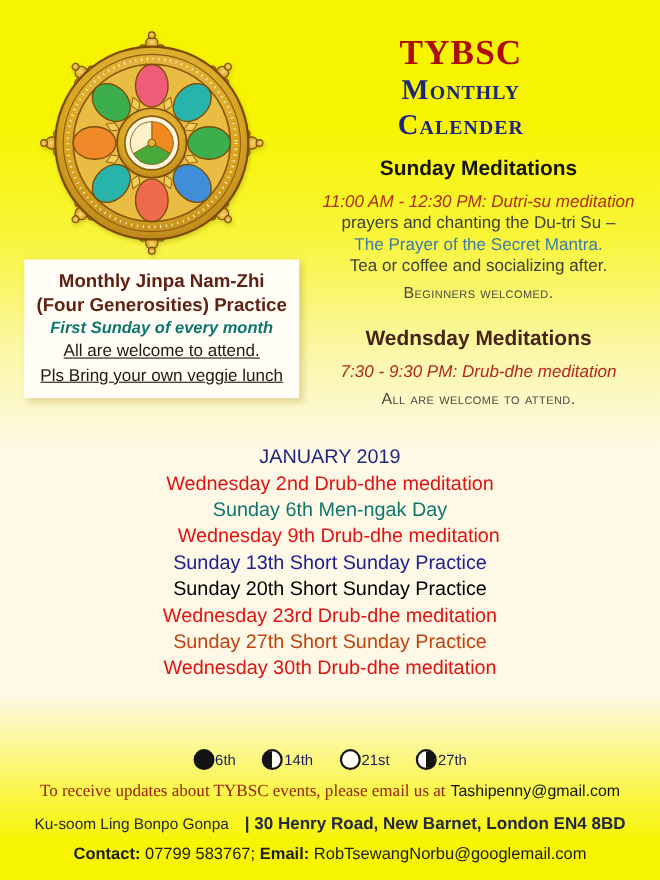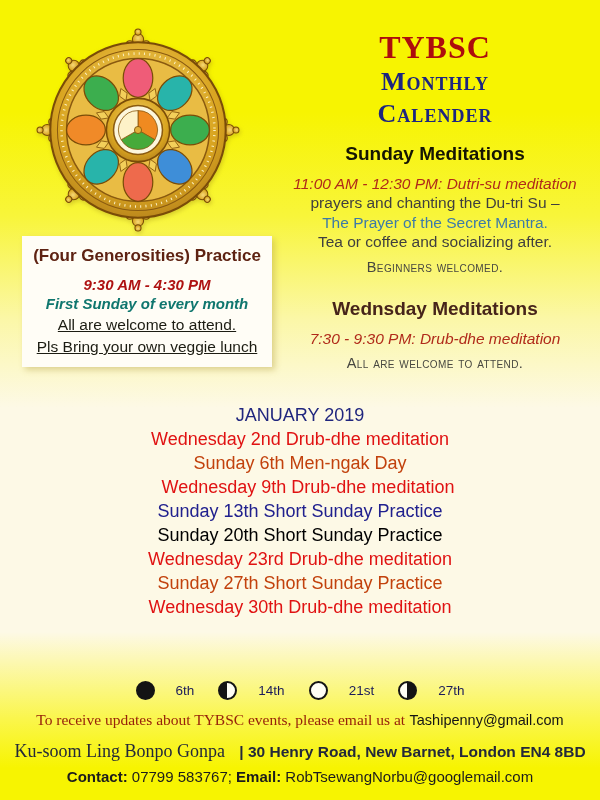--- a/index.html
+++ b/index.html
@@ -5,21 +5,21 @@
   html,body{margin:0;padding:0;width:600px;height:800px;overflow:hidden;}
   body{
     position:relative;
     font-family:"Liberation Sans", sans-serif;
     background:linear-gradient(180deg,
       #f7f401 0%, #f7f401 14%, #f8f53a 27%, #fbf7a8 40%,
       #fdf9e6 51%, #fdf9e6 79%, #faf64a 90%, #f7f401 96%, #f7f401 100%);
   }
   .abs{position:absolute;}
   
-  #title-col{left:292px;top:28px;width:286px;text-align:center;}
+  #title-col{left:276px;top:28px;width:286px;text-align:center;}
   .org-title{font-family:"Liberation Serif",serif;font-size:32px;font-weight:bold;color:#ad0d0d;letter-spacing:1px;line-height:38px;}
   .main-title{font-family:"Liberation Serif",serif;font-size:26px;font-weight:bold;color:#1d257f;font-variant:small-caps;letter-spacing:1px;line-height:32px;}
   
   #sessions-col{left:292px;top:143px;width:286px;text-align:center;}
   .sec-heading{font-size:19px;font-weight:bold;color:#151503;}
   .sec-heading.brown{color:#46241a;}
   .time-line{font-size:15.5px;font-style:italic;font-weight:normal;color:#b02a1a;margin-top:9px;line-height:19px;}
   .body-line{font-size:15.5px;color:#3f3f3f;line-height:19.5px;}
   .blue-line{color:#3d7aa8;}
   .caps-note{font-variant:small-caps;font-size:14.5px;color:#474740;letter-spacing:.4px;margin-top:7px;}
@@ -30,32 +30,32 @@
   .box-heading{font-size:17px;font-weight:bold;color:#5e2212;line-height:22px;}
   .box-time{font-size:15px;font-weight:bold;font-style:italic;color:#ae1212;margin-top:8px;line-height:19px;}
   .box-sched{font-size:15px;font-weight:bold;font-style:italic;color:#0f766e;line-height:19px;}
   .box-note{font-size:15.5px;color:#1c1c12;text-decoration:underline;line-height:20px;margin-top:2px;}
   
   #calendar{left:0;top:403px;width:600px;text-align:center;}
   .month{font-size:18px;color:#20267e;line-height:24px;}
   .event{font-size:18px;line-height:24px;}
   
   #moon-row{left:0;top:681px;width:600px;display:flex;justify-content:center;align-items:center;gap:24px;}
-  .moon-item{display:flex;align-items:center;gap:21px;}
+  .moon-item{display:flex;align-items:center;gap:1px;}
   .moon{width:15px;height:15px;border-radius:50%;border:2px solid #141414;display:inline-block;background:#fffef4;}
   .moon.new{background:#141414;}
   .moon.half-left{background:linear-gradient(90deg,#141414 50%,#fffef4 50%);}
   .moon.half-right{background:linear-gradient(90deg,#fffef4 50%,#141414 50%);}
   .moon-label{font-size:13.5px;color:#1b1b5a;}
   
   #footer-line1{left:0;top:711px;width:600px;text-align:center;}
   .updates-text{font-family:"Liberation Serif",serif;font-size:15.5px;color:#97220a;}
   .updates-email{font-size:14.5px;color:#141414;}
   #footer-line2{left:0;top:741px;width:600px;text-align:center;color:#23283a;}
-  .venue-name{font-size:18px;font-family:Liberation Serif, serif;}
+  .venue-name{font-size:14px;}
   .venue-address{font-size:15.5px;font-weight:bold;margin-left:10px;}
   #footer-line3{left:0;top:768px;width:600px;text-align:center;font-size:15px;color:#1c1c1c;}
   .b{font-weight:bold;}
   #wheel{left:36px;top:28px;filter:drop-shadow(1px 2px 2px rgba(150,125,20,.35));}
 </style>
 </head>
 <body>
 
 <div class="abs" id="wheel">
   <svg viewBox="0 0 200 200" width="204" height="204">
@@ -164,32 +164,32 @@
   <div class="body-line blue-line">The Prayer of the Secret Mantra.</div>
   <div class="body-line">Tea or coffee and socializing after.</div>
   <div class="caps-note">Beginners welcomed.</div>
 
   <div class="sec-heading brown gap-lg">Wednsday Meditations</div>
   <div class="time-line">7:30 - 9:30 PM: Drub-dhe meditation</div>
   <div class="caps-note">All are welcome to attend.</div>
 </div>
 
 <div class="abs" id="jinpa-box">
+  <div class="box-heading">Monthly Jinpa Nam-Zhi</div>
   <div class="box-heading">(Four Generosities) Practice</div>
-  <div class="box-time">9:30 AM - 4:30 PM</div>
   <div class="box-sched">First Sunday of every month</div>
   <div class="box-note">All are welcome to attend.</div>
   <div class="box-note">Pls Bring your own veggie lunch</div>
 </div>
 
 <div class="abs" id="calendar">
   <div class="month">JANUARY 2019</div>
   <div>
       <div class="event" style="color: rgb(224, 18, 18);">Wednesday 2nd Drub-dhe meditation</div>
-      <div class="event" style="color: #c2410c;">Sunday 6th Men-ngak Day</div>
+      <div class="event" style="color: #0f766e;">Sunday 6th Men-ngak Day</div>
       <div class="event" style="color: rgb(224, 18, 18); margin-left: 16px;">Wednesday 9th Drub-dhe meditation</div>
       <div class="event" style="color: rgb(32, 32, 142);">Sunday 13th Short Sunday Practice</div>
       <div class="event" style="color: #000000;">Sunday 20th Short Sunday Practice</div>
       <div class="event" style="color: rgb(224, 18, 18);">Wednesday 23rd Drub-dhe meditation</div>
       <div class="event" style="color: #c2410c;">Sunday 27th Short Sunday Practice</div>
       <div class="event" style="color: rgb(224, 18, 18);">Wednesday 30th Drub-dhe meditation</div>
     </div>
 </div>
 
 <div class="abs" id="moon-row">

